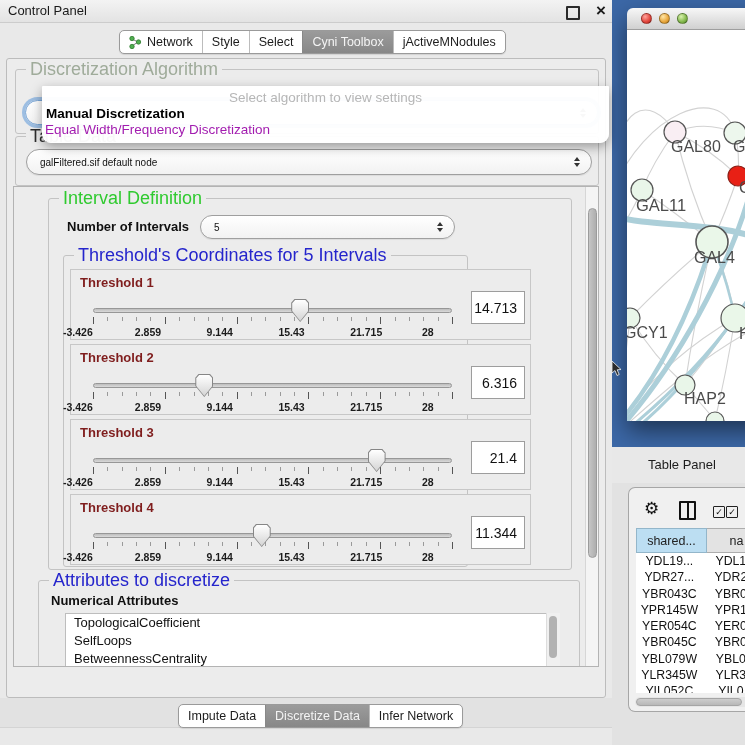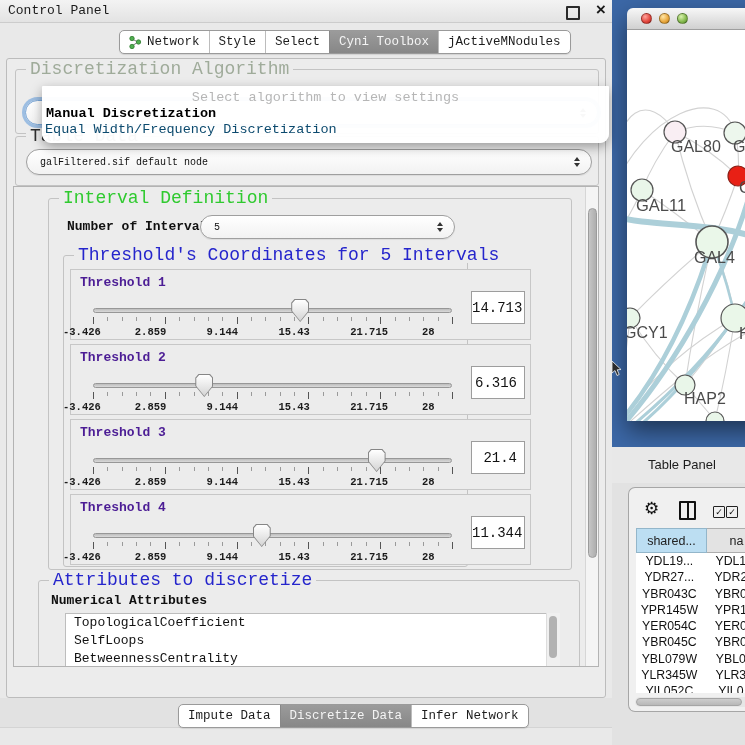--- a/index.html
+++ b/index.html
@@ -1,20 +1,20 @@
 <!DOCTYPE html>
 <html><head>
 <meta charset="utf-8">
 <style>
   html,body{margin:0;padding:0;}
   body{width:745px;height:745px;position:relative;overflow:hidden;
        background:#e9e9e9;font-family:"Liberation Sans",sans-serif;
        -webkit-font-smoothing:antialiased;color:#111;}
   
-  #control-panel{position:absolute;left:0;top:0;width:612px;height:745px;background:#e9e9e9;font-family:Liberation Mono, monospace;}
+  #control-panel{position:absolute;left:0;top:0;width:612px;height:745px;background:#e9e9e9;}
   .cp-titlebar{position:absolute;left:0;top:0;width:612px;height:22px;
       background:linear-gradient(#f3f3f3,#e3e3e3);border-bottom:1px solid #cccccc;
       font-size:13px;line-height:22px;}
   .cp-title{position:absolute;left:8px;color:#1a1a1a;}
   .float-ico{position:absolute;right:32px;top:6px;width:10px;height:10px;border:2px solid #2b2b2b;border-radius:1px;}
   .close-ico{position:absolute;right:6px;top:0;font-size:17px;font-weight:bold;color:#1a1a1a;line-height:22px;}
   
   .seg{position:absolute;display:flex;height:22px;background:#fff;border:1px solid #9a9a9a;
       border-radius:5px;overflow:hidden;font-size:12.5px;color:#1c1c1c;box-shadow:0 1px 1px rgba(0,0,0,.1);margin-left:35px;}
   .seg .sg{display:flex;align-items:center;gap:5px;padding:0 9px;border-left:1px solid #bcbcbc;white-space:nowrap;}
@@ -40,21 +40,21 @@
       border:1px solid #7aa7d8;box-shadow:0 0 0 3px rgba(105,160,220,.6);}
   
   .viewport{position:absolute;left:6px;top:127px;width:586px;height:481px;background:#ececec;
       border:1px solid #b3b3b3;box-sizing:border-box;overflow:hidden;}
   .vscroll{position:absolute;right:0;top:0;width:14px;height:479px;background:#f4f4f4;border-left:1px solid #d6d6d6;}
   .vthumb{position:absolute;left:2px;top:21px;width:9px;height:350px;border-radius:5px;
       background:linear-gradient(90deg,#c6c6c6,#aeaeae);border:1px solid #9b9b9b;box-sizing:border-box;}
   .bold-label{position:absolute;font-weight:bold;font-size:13px;color:#101010;white-space:nowrap;}
   
   .thr{position:absolute;left:6px;width:461px;height:71px;border:1px solid #c7c7c7;background:#ececec;box-sizing:border-box;}
-  .thr .tl{position:absolute;left:9px;top:5px;font-weight:bold;font-size:13px;color:#4c1d95;}
+  .thr .tl{position:absolute;left:9px;top:5px;font-weight:bold;font-size:13px;color:#7f1d1d;}
   .thr .track{position:absolute;left:22px;top:38px;width:359px;height:5px;border-radius:3px;
       background:linear-gradient(#bdbdbd,#dadada);border:1px solid #979797;box-sizing:border-box;}
   .thr .tick{position:absolute;width:1px;top:47px;}
   .tick.mi{height:4px;background:#9a9a9a;}
   .tick.ma{height:7px;background:#555;}
   .thr .tkl{position:absolute;top:56px;width:60px;text-align:left;font-size:10.5px;font-weight:bold;color:#1b1b1b;}
   .handle{position:absolute;top:29px;width:18px;height:23px;
       clip-path:polygon(18% 0,82% 0,100% 16%,100% 52%,50% 100%,0 52%,0 16%);background:#868686;}
   .hfill{position:absolute;left:1px;top:1px;right:1px;bottom:1px;clip-path:inherit;
       background:linear-gradient(#ffffff,#d4d4d4);display:block;}
@@ -68,21 +68,21 @@
   .lthumb{position:absolute;left:2px;top:3px;width:8px;height:42px;border-radius:4px;background:#b2b2b2;}
   .btn{position:absolute;background:linear-gradient(#ffffff,#ebebeb);border:1px solid #979797;
       border-radius:5px;font-size:13.5px;color:#111;text-align:center;line-height:20px;box-sizing:border-box;}
   .foot-strip{position:absolute;left:0;top:698px;width:612px;height:29px;background:#e2e2e2;}
   .bottom-line{position:absolute;left:0;top:727px;width:612px;height:1px;background:#d4d4d4;}
   
   #algo-popup{position:absolute;left:10px;top:86px;width:567px;height:57px;background:rgba(255,255,255,.97);
       border-radius:1px 1px 9px 9px;box-shadow:0 4px 12px rgba(0,0,0,.35);z-index:60;font-size:13.5px;margin-left:32px;}
   .pp-ph{position:absolute;top:4px;left:0;right:0;text-align:center;color:#b6b6b6;}
   .pp-o1{position:absolute;top:20px;left:4px;font-weight:bold;color:#000;}
-  .pp-o2{position:absolute;top:36px;left:3px;color:#0c4a6e;}
+  .pp-o2{position:absolute;top:36px;left:3px;color:#a21caf;}
   
   #right{position:absolute;left:612px;top:0;width:133px;height:745px;background:#e2e2e2;overflow:hidden;}
   .desktop{position:absolute;left:0;top:0;width:133px;height:447px;background:#3c68a7;}
   .net-window{position:absolute;left:15px;top:8px;width:210px;height:413px;border-radius:6px 0 0 0;
       box-shadow:0 10px 24px rgba(0,0,0,.5);}
   .nw-title{position:absolute;left:0;top:0;width:100%;height:22px;border-radius:6px 0 0 0;
       background:linear-gradient(#f7f7f7,#d0d0d0);border-bottom:1px solid #9e9e9e;box-sizing:border-box;}
   .light{position:absolute;top:5px;width:11px;height:11px;border-radius:50%;border:1px solid rgba(0,0,0,.3);box-sizing:border-box;}
   .l-red{left:14px;background:radial-gradient(circle at 35% 30%,#ffa39b,#e2453c 60%,#a92920);}
   .l-yellow{left:32px;background:radial-gradient(circle at 35% 30%,#ffe6a6,#e8a63b 60%,#b47a1b);}

